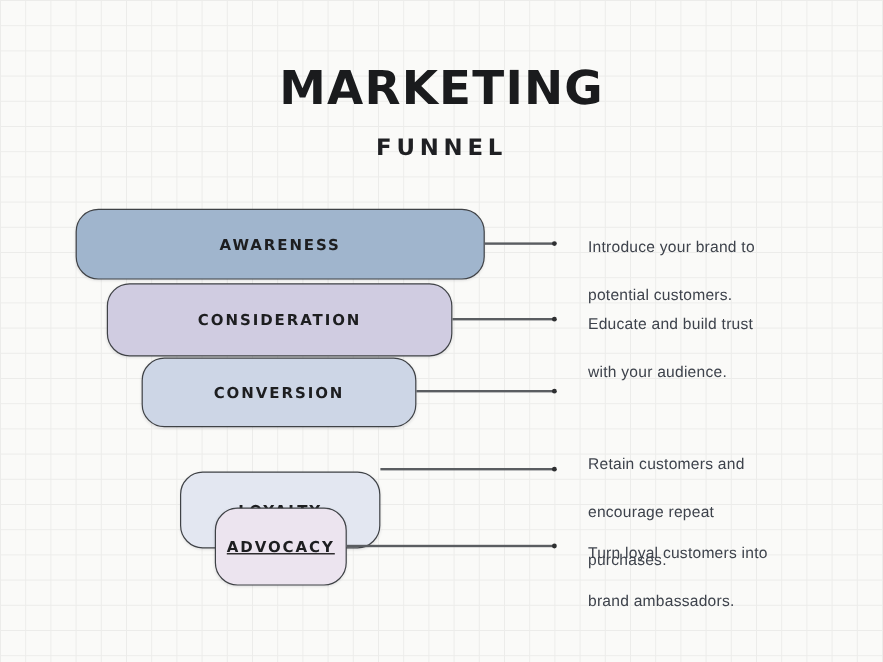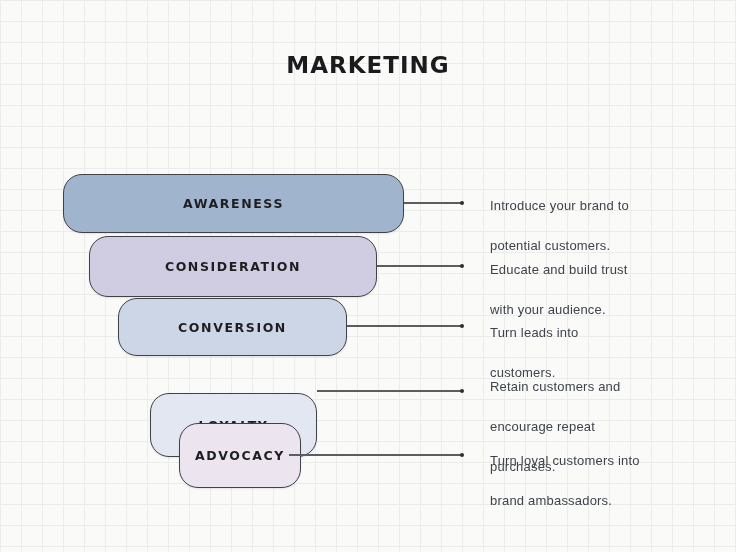--- a/index.html
+++ b/index.html
@@ -20,21 +20,21 @@
   }
   .title-main {
     position: absolute;
     top: 52px;
     left: 0;
     width: 736px;
     margin: 0;
     text-align: center;
     font-family: "DejaVu Sans", sans-serif;
     font-weight: 800;
-    font-size: 23px;
+    font-size: 39px;
     letter-spacing: 1px;
     color: #1a1b1d;
   }
   .title-sub {
     position: absolute;
     top: 112px;
     left: 0;
     width: 736px;
     margin: 0;
     text-align: center;
@@ -59,21 +59,21 @@
     font-weight: 700;
     font-size: 12.5px;
     letter-spacing: 1.6px;
     color: #1d1e20;
     white-space: nowrap;
   }
   .b0 { left: 63px;  top: 174px; width: 341px; height: 59px; text-align: center; }
   .b1 { left: 89px;  top: 236px; width: 288px; height: 61px; }
   .b2 { left: 118px; top: 298px; width: 229px; height: 58px; }
   .b3 { left: 150px; top: 358px; width: 167px; height: 64px; }
-  .b4 { left: 179px; top: 423px; width: 122px; height: 65px; }
+  .b4 { left: 179px; top: 423px; width: 110px; height: 65px; text-decoration: underline; }
 
   .arrow {
     position: absolute;
     height: 1.5px;
     background: #5a5d61;
   }
   .arrow .dot {
     position: absolute;
     right: -2px;
     top: -1.5px;
@@ -103,20 +103,21 @@
   .d2 { top: 313px; }
   .d3 { top: 367px; }
   .d4 { top: 441px; }
 </style>
 </head>
 <body>
 
 <div class="canvas">
 
   <h1 class="title-main">MARKETING</h1>
+  <h2 class="title-sub">FUNNEL</h2>
 
   <div class="box b0" style="background: rgb(160, 181, 205);">
     <span class="label">AWARENESS</span>
   </div>
   <div class="arrow a0">
       <div class="dot"></div>
     </div>
   <div class="desc d0">Introduce your brand to
 potential customers.</div>
 
@@ -128,22 +129,20 @@
     </div>
   <div class="desc d1">Educate and build trust
 with your audience.</div>
 
   <div class="box b2" style="background: rgb(205, 214, 230);">
     <span class="label">CONVERSION</span>
   </div>
   <div class="arrow a2">
       <div class="dot"></div>
     </div>
-  <div class="desc d2">Turn leads into
-customers.</div>
 
   <div class="box b3" style="background: rgb(227, 231, 241); margin-top: 35px;">
     <span class="label">LOYALTY</span>
   </div>
   <div class="arrow a3">
       <div class="dot"></div>
     </div>
   <div class="desc d3">Retain customers and
 encourage repeat
 purchases.</div>

